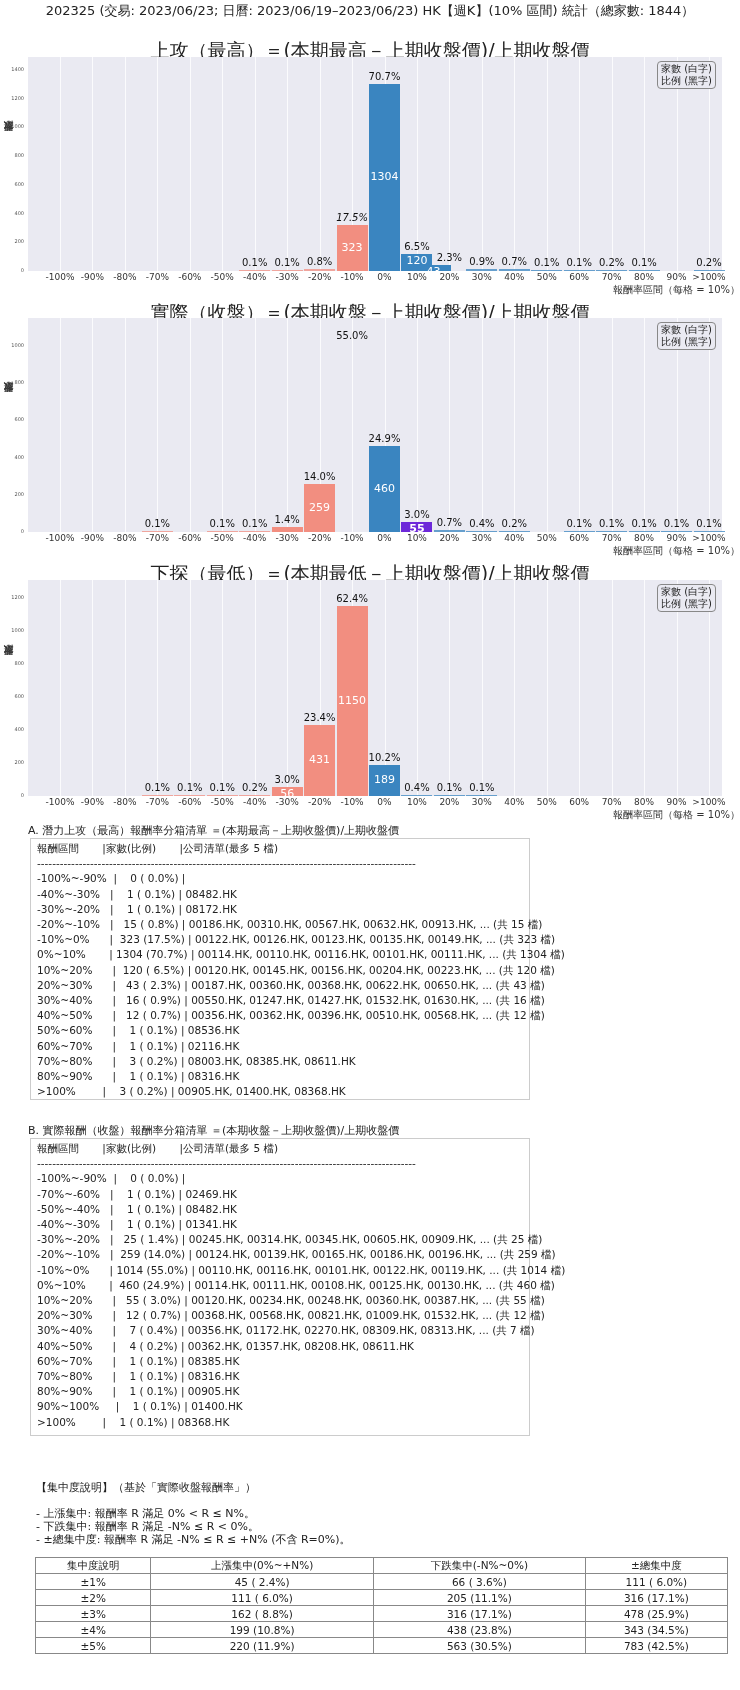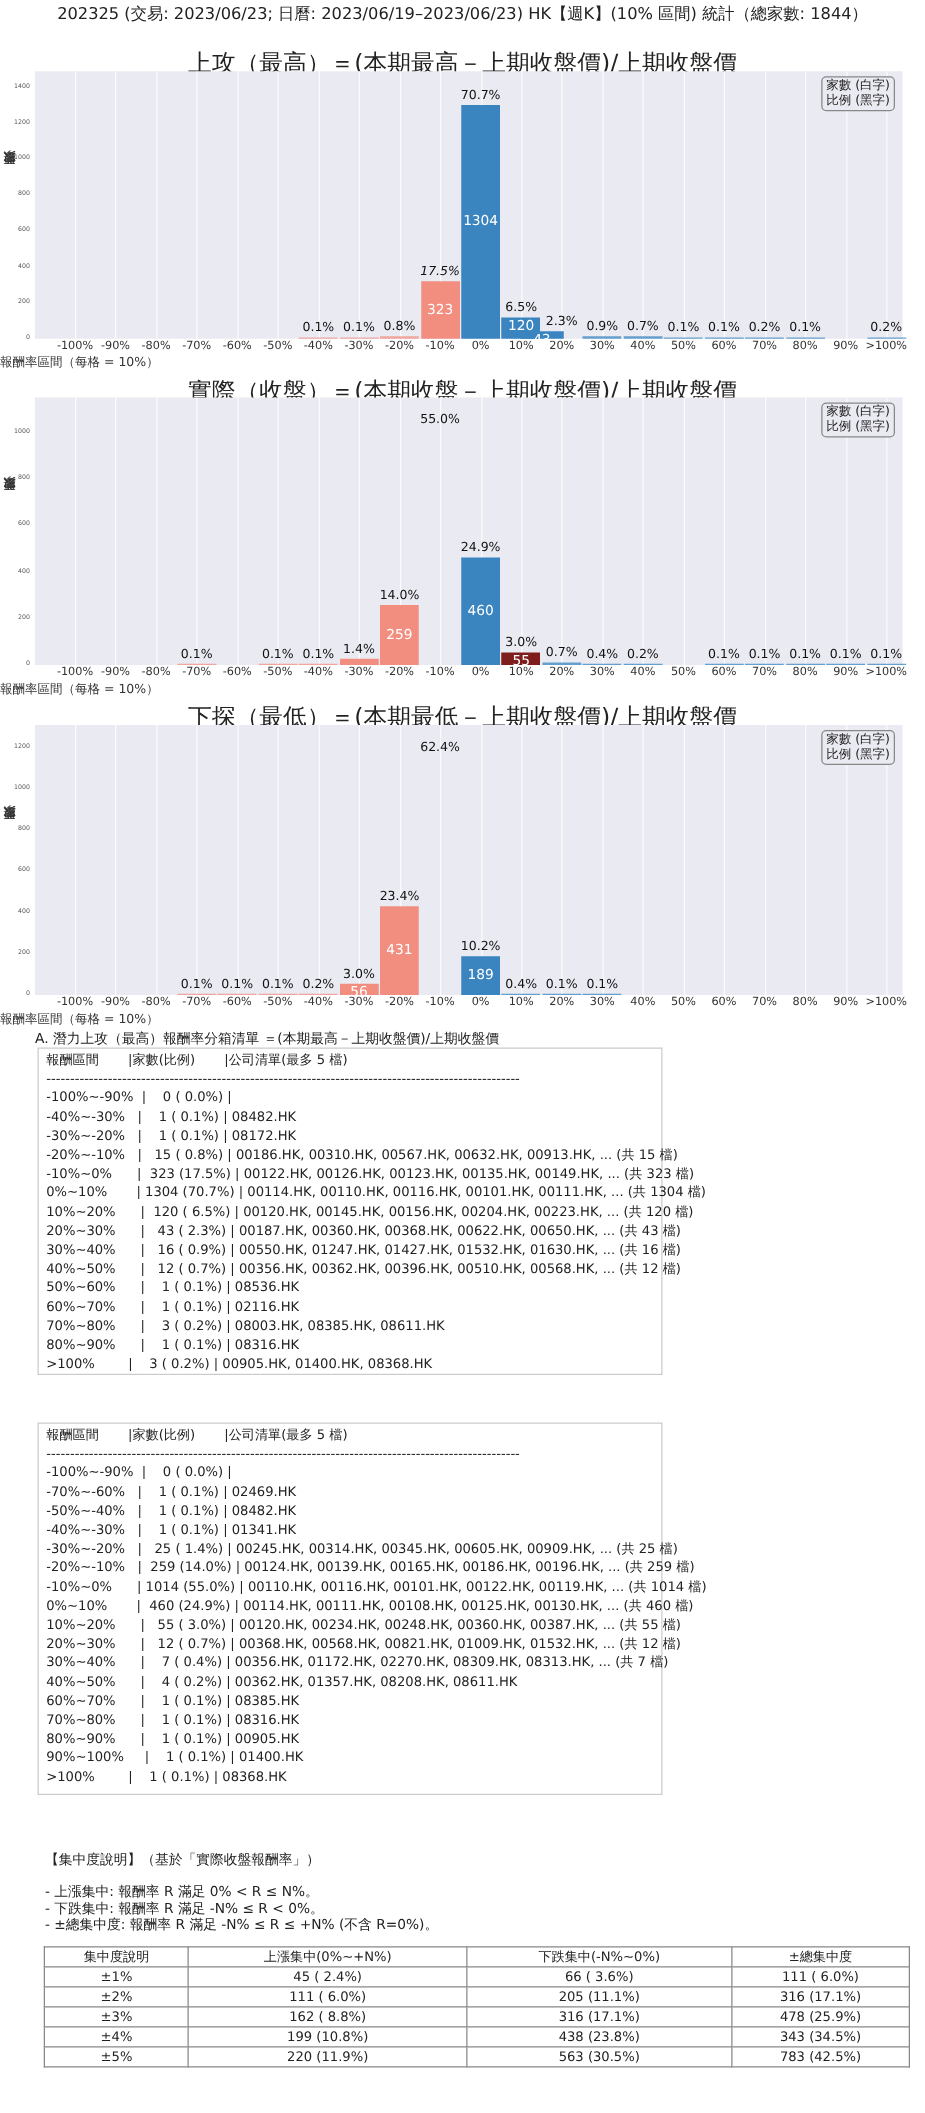--- a/index.html
+++ b/index.html
@@ -7,21 +7,21 @@
   .main-title { position:absolute; top:2px; left:0; width:740px; text-align:center; font-size:13px; }
   .chart-title { position:absolute; left:0; width:740px; text-align:center; font-size:19px; }
   .plot { position:absolute; left:28px; width:694px; background:#eaeaf2; overflow:visible; }
   .vgrid { position:absolute; top:0; bottom:0; width:1px; background:#fff; opacity:.8; }
   .bar { position:absolute; bottom:0; }
   .bar-count { position:absolute; width:100%; text-align:center; color:#fff; font-size:11px; }
   .bar-pct { position:absolute; width:60px; margin-left:-30px; text-align:center; font-size:10px; color:#111;margin-top:37px; }
   .ytick { position:absolute; left:-22px; width:18px; text-align:right; font-size:5px; color:#555; }
   .xtick { position:absolute; width:50px; margin-left:-25px; text-align:center; font-size:9px; color:#333; }
   .ylabel { position:absolute; left:2px; font-size:10px; writing-mode:vertical-rl; transform:rotate(180deg); color:#333; }
-  .xlabel { position:absolute; left:0; width:740px; text-align:left; font-size:10px; color:#333; }
+  .xlabel { position:absolute; left:0; width:740px; text-align:right; font-size:10px; color:#333; }
   .legend { position:absolute; right:6px; top:4px; border:1px solid #888; border-radius:4px; background:#eaeaf2; font-size:10px; padding:1px 3px; line-height:12px; }
   .section-title { position:absolute; left:28px; font-size:11px; }
   .listbox { position:absolute; left:30px; width:500px; border:1px solid #ccc; font-size:10.5px; line-height:15.2px; padding:2px 0 2px 6px; white-space:pre; box-sizing:border-box; }
   .note { position:absolute; left:36px; font-size:11px; line-height:13.5px; }
   table.conc { position:absolute; left:35px; top:1557px; width:693px; border-collapse:collapse; font-size:10.5px; }
   table.conc td, table.conc th { border:1px solid #888; text-align:center; font-weight:normal; height:15px; padding:0; }
 </style>
 </head>
 <body>
 
@@ -171,21 +171,21 @@
         <div class="vgrid" style="left: 324.05px;"></div>
         <div class="bar-pct" style="left: 324.05px; bottom: 190.692px;">55.0%</div>
         <div class="xtick" style="left: 324.05px; top: 215px;">-10%</div>
         <div class="vgrid" style="left: 356.5px;"></div>
         <div class="bar" style="left: 341px; width: 31px; height: 85.6px; background: rgb(58, 133, 192);">
           <div class="bar-count" style="top: 35.8px;">460</div>
         </div>
         <div class="bar-pct" style="left: 356.5px; bottom: 87.6px;">24.9%</div>
         <div class="xtick" style="left: 356.5px; top: 215px;">0%</div>
         <div class="vgrid" style="left: 388.95px;"></div>
-        <div class="bar" style="left: 373.45px; width: 31px; height: 10.2348px; background: #7f1d1d;">
+        <div class="bar" style="left: 373.45px; width: 31px; height: 10.2348px; background: #6d28d9; font-weight: bold;">
           <div class="bar-count" style="top: 0px;">55</div>
         </div>
         <div class="bar-pct" style="left: 388.95px; bottom: 12.2348px;">3.0%</div>
         <div class="xtick" style="left: 388.95px; top: 215px;">10%</div>
         <div class="vgrid" style="left: 421.4px;"></div>
         <div class="bar" style="left: 405.9px; width: 31px; height: 2.23304px; background: rgb(58, 133, 192); opacity: 0.75;"></div>
         <div class="bar-pct" style="left: 421.4px; bottom: 4.23304px;">0.7%</div>
         <div class="xtick" style="left: 421.4px; top: 215px;">20%</div>
         <div class="vgrid" style="left: 453.85px;"></div>
         <div class="bar" style="left: 438.35px; width: 31px; height: 1.5px; background: rgb(58, 133, 192); opacity: 0.75;"></div>
@@ -264,20 +264,23 @@
         </div>
         <div class="bar-pct" style="left: 259.15px; bottom: 11.2336px;">3.0%</div>
         <div class="xtick" style="left: 259.15px; top: 217px;">-30%</div>
         <div class="vgrid" style="left: 291.6px;"></div>
         <div class="bar" style="left: 276.1px; width: 31px; height: 71.0656px; background: rgb(242, 142, 128);">
           <div class="bar-count" style="top: 28.5328px;">431</div>
         </div>
         <div class="bar-pct" style="left: 291.6px; bottom: 73.0656px;">23.4%</div>
         <div class="xtick" style="left: 291.6px; top: 217px;">-20%</div>
         <div class="vgrid" style="left: 324.05px;"></div>
+        <div class="bar" style="left: 308.55px; width: 31px; height: 189.618px; background: rgb(242, 142, 128);">
+          <div class="bar-count" style="top: 87.8092px;">1150</div>
+        </div>
         <div class="bar-pct" style="left: 324.05px; bottom: 191.618px;">62.4%</div>
         <div class="xtick" style="left: 324.05px; top: 217px;">-10%</div>
         <div class="vgrid" style="left: 356.5px;"></div>
         <div class="bar" style="left: 341px; width: 31px; height: 31.1634px; background: rgb(58, 133, 192);">
           <div class="bar-count" style="top: 8.58168px;">189</div>
         </div>
         <div class="bar-pct" style="left: 356.5px; bottom: 33.1634px;">10.2%</div>
         <div class="xtick" style="left: 356.5px; top: 217px;">0%</div>
         <div class="vgrid" style="left: 388.95px;"></div>
         <div class="bar" style="left: 373.45px; width: 31px; height: 1.5px; background: rgb(58, 133, 192); opacity: 0.75;"></div>
@@ -323,20 +326,21 @@
           <div>家數 (白字)</div>
           <div>比例 (黑字)</div>
         </div>
       </div>
       <div class="xlabel" style="top: 808px;">報酬率區間（每格 = 10%）</div>
     </div>
 
   <div class="section-title" style="top:823px">A. 潛力上攻（最高）報酬率分箱清單 ＝(本期最高－上期收盤價)/上期收盤價</div>
   <div class="listbox" id="listA" style="top:838px;height:262px"><div>報酬區間       |家數(比例)       |公司清單(最多 5 檔)</div><div>----------------------------------------------------------------------------------------------------</div><div>-100%~-90%  |    0 ( 0.0%) |</div><div>-40%~-30%   |    1 ( 0.1%) | 08482.HK</div><div>-30%~-20%   |    1 ( 0.1%) | 08172.HK</div><div>-20%~-10%   |   15 ( 0.8%) | 00186.HK, 00310.HK, 00567.HK, 00632.HK, 00913.HK, ... (共 15 檔)</div><div>-10%~0%      |  323 (17.5%) | 00122.HK, 00126.HK, 00123.HK, 00135.HK, 00149.HK, ... (共 323 檔)</div><div>0%~10%       | 1304 (70.7%) | 00114.HK, 00110.HK, 00116.HK, 00101.HK, 00111.HK, ... (共 1304 檔)</div><div>10%~20%      |  120 ( 6.5%) | 00120.HK, 00145.HK, 00156.HK, 00204.HK, 00223.HK, ... (共 120 檔)</div><div>20%~30%      |   43 ( 2.3%) | 00187.HK, 00360.HK, 00368.HK, 00622.HK, 00650.HK, ... (共 43 檔)</div><div>30%~40%      |   16 ( 0.9%) | 00550.HK, 01247.HK, 01427.HK, 01532.HK, 01630.HK, ... (共 16 檔)</div><div>40%~50%      |   12 ( 0.7%) | 00356.HK, 00362.HK, 00396.HK, 00510.HK, 00568.HK, ... (共 12 檔)</div><div>50%~60%      |    1 ( 0.1%) | 08536.HK</div><div>60%~70%      |    1 ( 0.1%) | 02116.HK</div><div>70%~80%      |    3 ( 0.2%) | 08003.HK, 08385.HK, 08611.HK</div><div>80%~90%      |    1 ( 0.1%) | 08316.HK</div><div>&gt;100%        |    3 ( 0.2%) | 00905.HK, 01400.HK, 08368.HK</div></div>
 
+  <div class="section-title" style="top:1123px">B. 實際報酬（收盤）報酬率分箱清單 ＝(本期收盤－上期收盤價)/上期收盤價</div>
   <div class="listbox" id="listB" style="top:1138px;height:298px"><div>報酬區間       |家數(比例)       |公司清單(最多 5 檔)</div><div>----------------------------------------------------------------------------------------------------</div><div>-100%~-90%  |    0 ( 0.0%) |</div><div>-70%~-60%   |    1 ( 0.1%) | 02469.HK</div><div>-50%~-40%   |    1 ( 0.1%) | 08482.HK</div><div>-40%~-30%   |    1 ( 0.1%) | 01341.HK</div><div>-30%~-20%   |   25 ( 1.4%) | 00245.HK, 00314.HK, 00345.HK, 00605.HK, 00909.HK, ... (共 25 檔)</div><div>-20%~-10%   |  259 (14.0%) | 00124.HK, 00139.HK, 00165.HK, 00186.HK, 00196.HK, ... (共 259 檔)</div><div>-10%~0%      | 1014 (55.0%) | 00110.HK, 00116.HK, 00101.HK, 00122.HK, 00119.HK, ... (共 1014 檔)</div><div>0%~10%       |  460 (24.9%) | 00114.HK, 00111.HK, 00108.HK, 00125.HK, 00130.HK, ... (共 460 檔)</div><div>10%~20%      |   55 ( 3.0%) | 00120.HK, 00234.HK, 00248.HK, 00360.HK, 00387.HK, ... (共 55 檔)</div><div>20%~30%      |   12 ( 0.7%) | 00368.HK, 00568.HK, 00821.HK, 01009.HK, 01532.HK, ... (共 12 檔)</div><div>30%~40%      |    7 ( 0.4%) | 00356.HK, 01172.HK, 02270.HK, 08309.HK, 08313.HK, ... (共 7 檔)</div><div>40%~50%      |    4 ( 0.2%) | 00362.HK, 01357.HK, 08208.HK, 08611.HK</div><div>60%~70%      |    1 ( 0.1%) | 08385.HK</div><div>70%~80%      |    1 ( 0.1%) | 08316.HK</div><div>80%~90%      |    1 ( 0.1%) | 00905.HK</div><div>90%~100%     |    1 ( 0.1%) | 01400.HK</div><div>&gt;100%        |    1 ( 0.1%) | 08368.HK</div></div>
 
   <div class="note" style="top:1481px">【集中度說明】（基於「實際收盤報酬率」）</div>
   <div class="note" style="top:1507px">- 上漲集中: 報酬率 R 滿足 0% &lt; R ≤ N%。</div>
   <div class="note" style="top:1520px">- 下跌集中: 報酬率 R 滿足 -N% ≤ R &lt; 0%。</div>
   <div class="note" style="top:1533px">- ±總集中度: 報酬率 R 滿足 -N% ≤ R ≤ +N% (不含 R=0%)。</div>
 
   <table class="conc">
     <thead>
         <tr id="conc-head">

